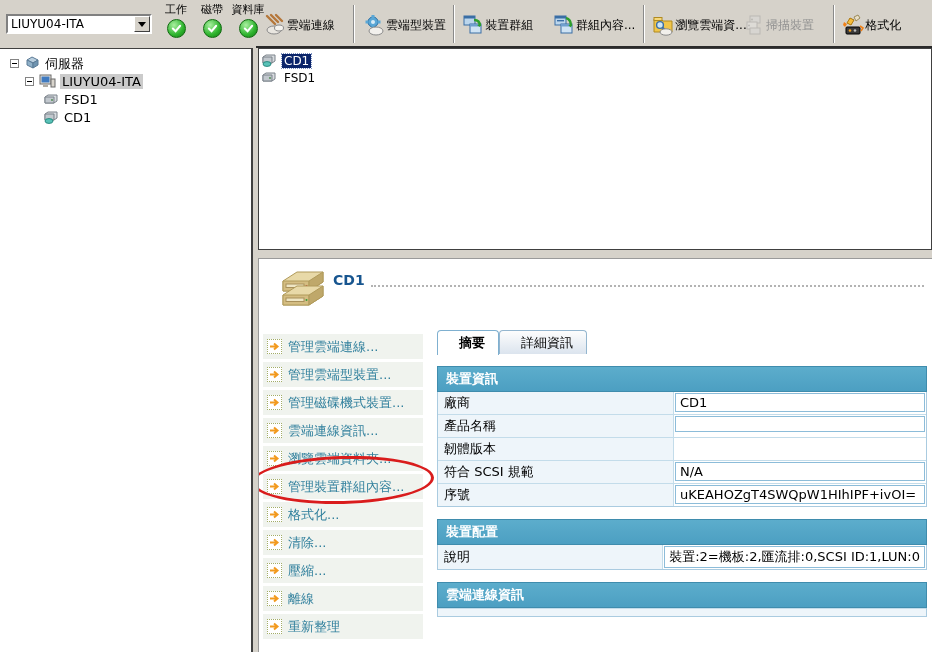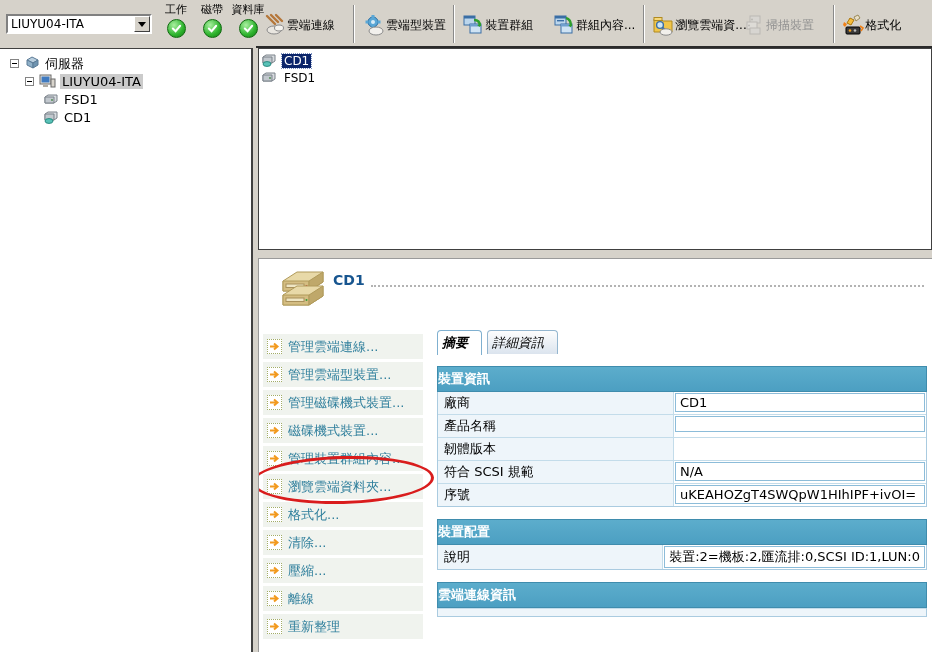--- a/index.html
+++ b/index.html
@@ -81,29 +81,29 @@
     display:flex; align-items:center; justify-content:center;
   }
   .arrow-ico svg { width:11px; height:9px; }
   .red-ellipse {
     position:absolute; left:-7px; top:197px; width:182px; height:48px;
     border:3px solid #d91c1c; border-radius:50%; transform:rotate(-1.5deg); pointer-events:none;
   }
   .content { position:absolute; left:178px; top:72px; width:492px; }
   .tabs { display:flex; height:23px; align-items:flex-end; }
   .tab {
-    padding:3px 13px 2px 4px; font-size:13px; border:1px solid #94b6cf; border-bottom:none;
-    border-radius:4px 4px 0 0; background:linear-gradient(#fdfdfd,#dbe4ee); margin-right:5px; cursor:pointer;font-style:italic;
+    padding:3px 13px 2px 21px; font-size:13px; border:1px solid #94b6cf; border-bottom:none;
+    border-radius:4px 4px 0 0; background:linear-gradient(#fdfdfd,#dbe4ee); cursor:pointer;
   }
   .tab.selected { background:#fff; font-weight:bold; border-color:#7fb0d0; position:relative; top:1px; padding-bottom:3px; }
   .section { margin-top:12px; width:490px; }
   .section.first { margin-top:12px; }
   .sec-header {
     background:linear-gradient(#5cadcc,#4c9fc2); color:#fff; font-weight:bold; font-size:13px;
-    padding:3px 0; border:1px solid #3f8cad;
+    padding:3px 8px; border:1px solid #3f8cad;
   }
   .sec-body { border:1px solid #aacbe0; border-top:none; }
   .trow { display:flex; border-top:1px solid #c3dcEA; }
   .trow:first-child { border-top:none; }
   .cl { width:236px; background:#eef5fa; padding:2px 6px; font-size:13px; border-right:1px solid #c3dcea; display:flex; align-items:center; }
   .cv { flex:1; padding:1px; background:#fff; }
   .vbox { border:1px solid #8cbcd9; background:#fff; min-height:16px; padding:1px 4px; font-size:13px; white-space:nowrap; overflow:hidden; }
   .empty-row { height:8px; background:#eef5fa; border-top:1px solid #c3dcea; }
 </style>
 </head>
@@ -363,37 +363,37 @@
             </svg>
           </span>
         <span class="mlabel">管理磁碟機式裝置...</span>
       </div>
       <div class="menu-item">
         <span class="arrow-ico">
             <svg viewBox="0 0 11 9">
               <path d="M1 4.5h6M5 1.5l3.5 3L5 7.5" stroke="#f29a1f" stroke-width="2" fill="none"></path>
             </svg>
           </span>
-        <span class="mlabel">磁碟機式裝置...</span>
+        <span class="mlabel">雲端連線資訊...</span>
+      </div>
+      <div class="menu-item">
+        <span class="arrow-ico">
+            <svg viewBox="0 0 11 9">
+              <path d="M1 4.5h6M5 1.5l3.5 3L5 7.5" stroke="#f29a1f" stroke-width="2" fill="none"></path>
+            </svg>
+          </span>
+        <span class="mlabel">瀏覽雲端資料夾...</span>
       </div>
       <div class="menu-item">
         <span class="arrow-ico">
             <svg viewBox="0 0 11 9">
               <path d="M1 4.5h6M5 1.5l3.5 3L5 7.5" stroke="#f29a1f" stroke-width="2" fill="none"></path>
             </svg>
           </span>
         <span class="mlabel">管理裝置群組內容...</span>
-      </div>
-      <div class="menu-item">
-        <span class="arrow-ico">
-            <svg viewBox="0 0 11 9">
-              <path d="M1 4.5h6M5 1.5l3.5 3L5 7.5" stroke="#f29a1f" stroke-width="2" fill="none"></path>
-            </svg>
-          </span>
-        <span class="mlabel">瀏覽雲端資料夾...</span>
       </div>
       <div class="menu-item">
         <span class="arrow-ico">
             <svg viewBox="0 0 11 9">
               <path d="M1 4.5h6M5 1.5l3.5 3L5 7.5" stroke="#f29a1f" stroke-width="2" fill="none"></path>
             </svg>
           </span>
         <span class="mlabel">格式化...</span>
       </div>
       <div class="menu-item">

